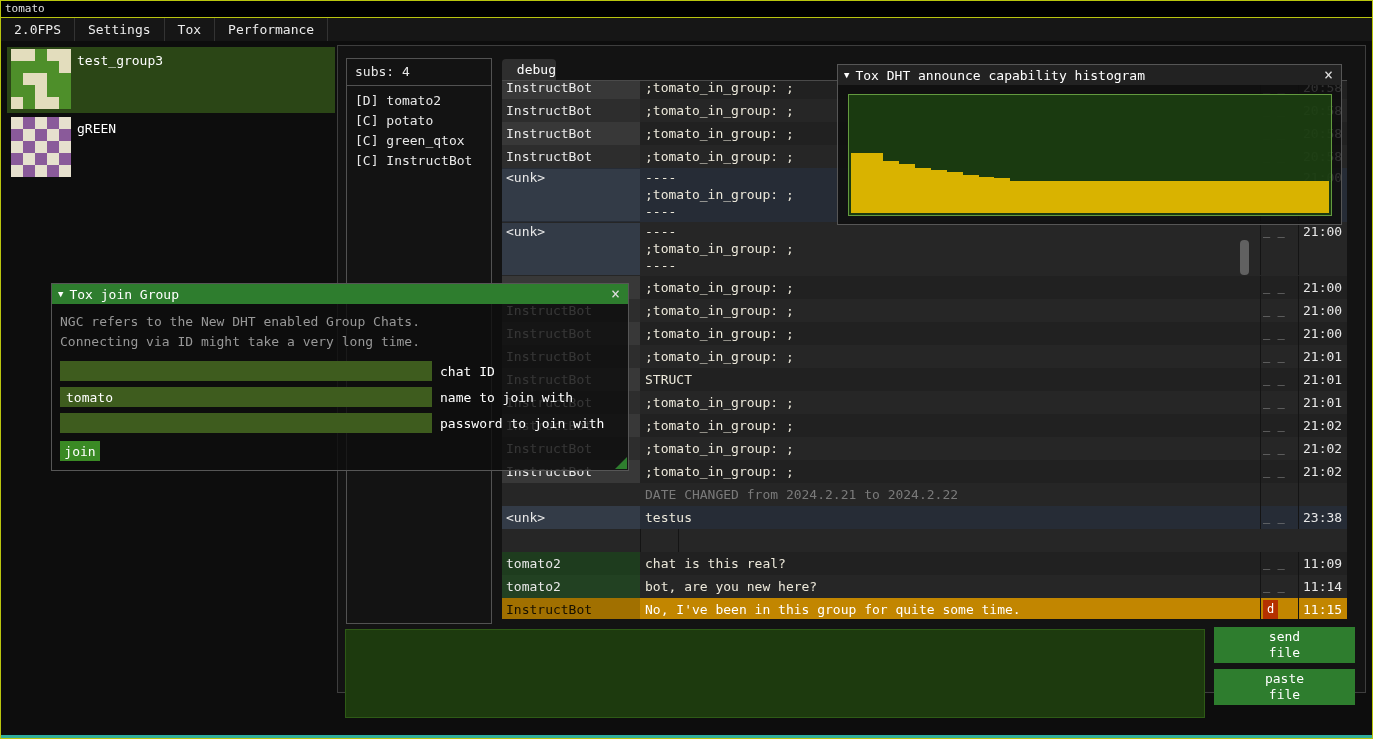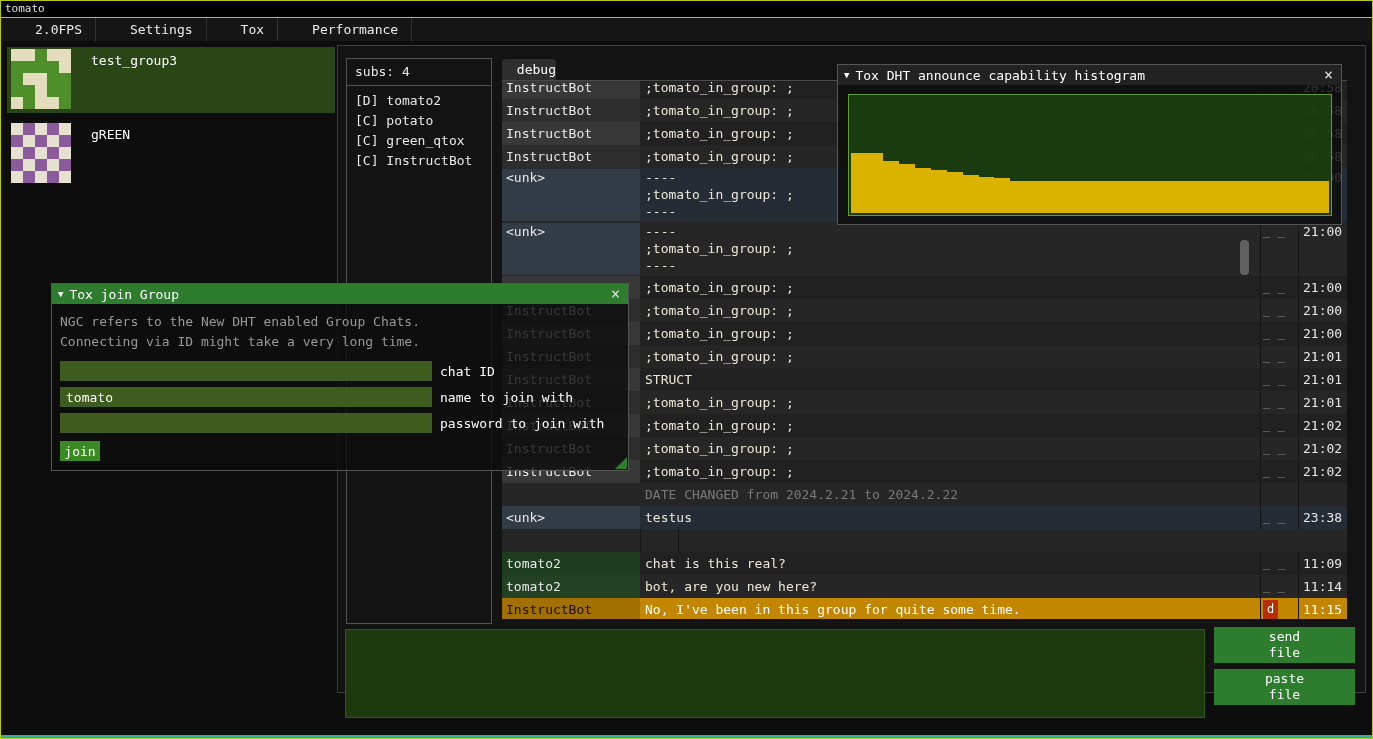--- a/index.html
+++ b/index.html
@@ -7,25 +7,25 @@
        border:1px solid #b9c50e;box-sizing:border-box;overflow:hidden;
        font-family:"DejaVu Sans Mono","Liberation Mono",monospace;font-size:13px;color:#e8e8e8;}
   #bottom-strip{position:absolute;left:0;right:0;bottom:0;height:3px;background:#2fae9e;z-index:40;}
 
   
   #titlebar{position:absolute;left:0;top:0;right:0;height:16px;background:#000;
             border-bottom:1px solid #b9c50e;font-size:11px;line-height:16px;padding-left:4px;color:#e0e0e0;}
 
   
   #menubar{position:absolute;left:0;top:17px;right:0;height:23px;background:#161616;display:flex;align-items:stretch;}
-  .menu-item{padding:0 13px;line-height:23px;border-right:1px solid #333;color:#ececec;cursor:default;margin-left:21px;}
+  .menu-item{padding:0 13px;line-height:23px;border-right:1px solid #333;color:#ececec;cursor:default;}
 
   
   #group-list{position:absolute;left:6px;top:46px;width:328px;}
-  .group-row{display:flex;align-items:flex-start;gap:20px;padding:2px 4px;height:62px;margin-bottom:8px;cursor:pointer;}
+  .group-row{display:flex;align-items:flex-start;gap:6px;padding:2px 4px;height:62px;margin-bottom:2px;cursor:pointer;}
   .group-row.selected{background:#2b4616;}
   .avatar{width:60px;height:60px;display:grid;grid-template-columns:repeat(5,1fr);grid-template-rows:repeat(5,1fr);flex:0 0 60px;}
   .group-label{padding-top:4px;color:#fff;}
 
   
   #main-window{position:absolute;left:336px;top:44px;width:1029px;height:648px;background:#131313;
                border:1px solid #3e3e3e;box-sizing:border-box;}
   #members-panel{position:absolute;left:8px;top:12px;width:146px;height:566px;border:1px solid #525252;box-sizing:border-box;}
   #members-header{height:26px;line-height:26px;padding-left:8px;border-bottom:1px solid #525252;}
   #members-list{padding-top:5px;}

